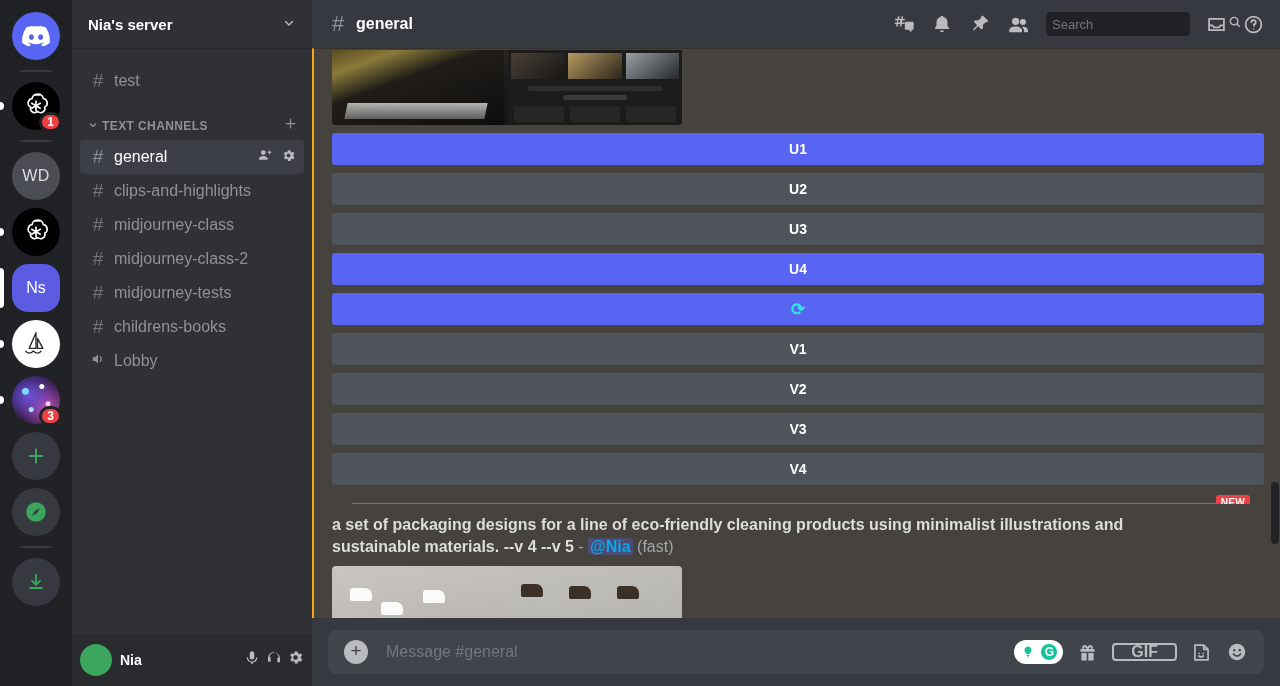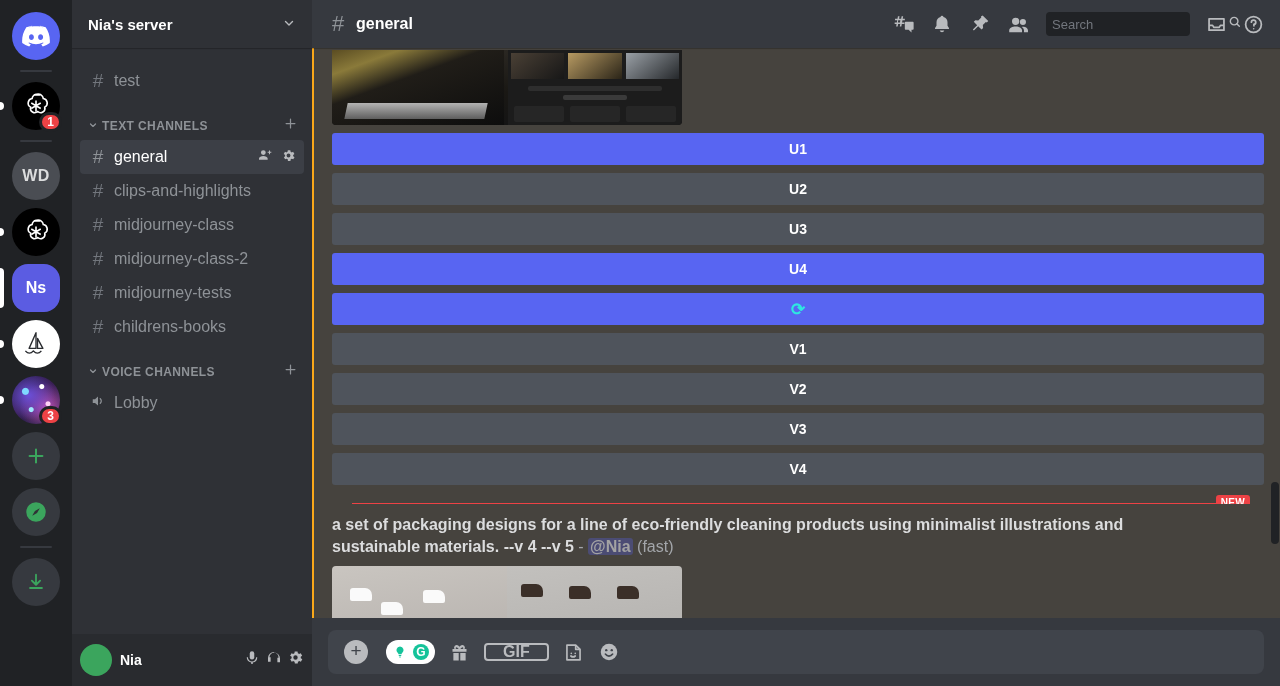--- a/index.html
+++ b/index.html
@@ -25,21 +25,21 @@
   .rail-item { position: relative; width: 48px; height: 48px; flex: 0 0 48px; }
   .pill {
     position: absolute; left: -16px; top: 50%; transform: translateY(-50%);
     width: 8px; border-radius: 0 4px 4px 0; background: #fff;
   }
   .pill.dot { height: 8px; }
   .pill.full { height: 40px; }
   .sicon {
     width: 48px; height: 48px; border-radius: 50%;
     display: flex; align-items: center; justify-content: center;
-    color: #dcddde; font-size: 15px; font-weight: bold; overflow: hidden;
+    color: #dcddde; font-size: 15px; font-weight: normal; overflow: hidden;
     background: #36393f;
   }
   .sicon.active { border-radius: 16px; }
   .sicon.discord { background: #5865f2; }
   .sicon.gpt { background: #000; }
   .sicon.wd { background: #4a4d53; font-size: 16px; letter-spacing: .5px; }
   .sicon.ns { background: #5b5ce2; color: #fff; font-size: 16px; }
   .sicon.boat { background: #fff; }
   .sicon.neb {
     background:
@@ -160,21 +160,21 @@
   }
   .mj-btn.primary { background: #5865f2; }
   .mj-btn.refresh-on { background: #5865f2; }
   .refresh-glyph { color: #2ee6e0; font-size: 17px; line-height: 1; }
 
   .msg-text {
     color: #dcddde; font-size: 16px; line-height: 1.375;
     padding-top: 8px; max-width: 880px; font-weight: bold;
   }
   .mention-tag {
-    background: rgba(88,101,242,.3); color: #a3a3a3;
+    background: rgba(88,101,242,.3); color: #0ea5e9;
     border-radius: 3px; padding: 0 2px; font-weight: bold;
   }
   .msg-text .dash, .msg-text .fast { color: #a3a6aa; font-weight: normal; }
 
   .divider-new {
     position: relative; height: 1px; background: #ed4245;
     margin: 10px 16px 0 20px;
   }
   .new-pill {
     position: absolute; right: -2px; top: -8px;
@@ -403,35 +403,20 @@
       </div>
       <div class="ch-row">
         <span class="ch-hash">#</span>
         <span class="ch-name">midjourney-tests</span>
       </div>
       <div class="ch-row">
         <span class="ch-hash">#</span>
         <span class="ch-name">childrens-books</span>
       </div>
 
-      <div class="cat">
-        <span class="cat-left">
-          <span class="cat-caret">
-            <svg width="10" height="10" viewBox="0 0 24 24" fill="none" stroke="#8e9297" stroke-width="3" stroke-linecap="round" stroke-linejoin="round">
-                <path d="M6 9.5 12 15.5 18 9.5"></path>
-              </svg>
-          </span>
-          <span>VOICE CHANNELS</span>
-        </span>
-        <span class="cat-plus">
-          <svg width="15" height="15" viewBox="0 0 24 24" stroke="#8e9297" stroke-width="2" stroke-linecap="round">
-              <path d="M12 5v14M5 12h14"></path>
-            </svg>
-        </span>
-      </div>
 
       <div class="ch-row">
         <span class="ch-hash">
           <svg width="18" height="18" viewBox="0 0 24 24" fill="#8e9297">
               <path d="M5 9.5v5h3l4 3.5V6L8 9.5H5Z"></path>
               <path d="M15 9a4 4 0 0 1 0 6" stroke="#8e9297" stroke-width="1.7" fill="none" stroke-linecap="round"></path>
             </svg>
         </span>
         <span class="ch-name">Lobby</span>
       </div>
@@ -620,20 +605,21 @@
       </div>
 
       <div class="scrollbar">
         <div class="scroll-thumb"></div>
       </div>
     </div>
 
     <div class="composer-wrap">
       <div class="composer">
         <div class="plus-btn">+</div>
+        <input class="composer-input" type="text" placeholder="Message #general" style="">
         <div class="comp-icons">
           <div class="gram-pill">
             <span class="gram-bulb">
               <svg width="14" height="14" viewBox="0 0 24 24" fill="#15c39a">
                   <path d="M12 2.5A6.2 6.2 0 0 0 8.3 13.6c.6.6 1 1.3 1.1 2.1h5.2c.1-.8.5-1.5 1.1-2.1A6.2 6.2 0 0 0 12 2.5Z"></path>
                   <rect x="9.6" y="17" width="4.8" height="1.8" rx=".9"></rect>
                   <rect x="10.4" y="19.6" width="3.2" height="1.7" rx=".85"></rect>
                 </svg>
             </span>
             <span class="gram-g">G</span>

